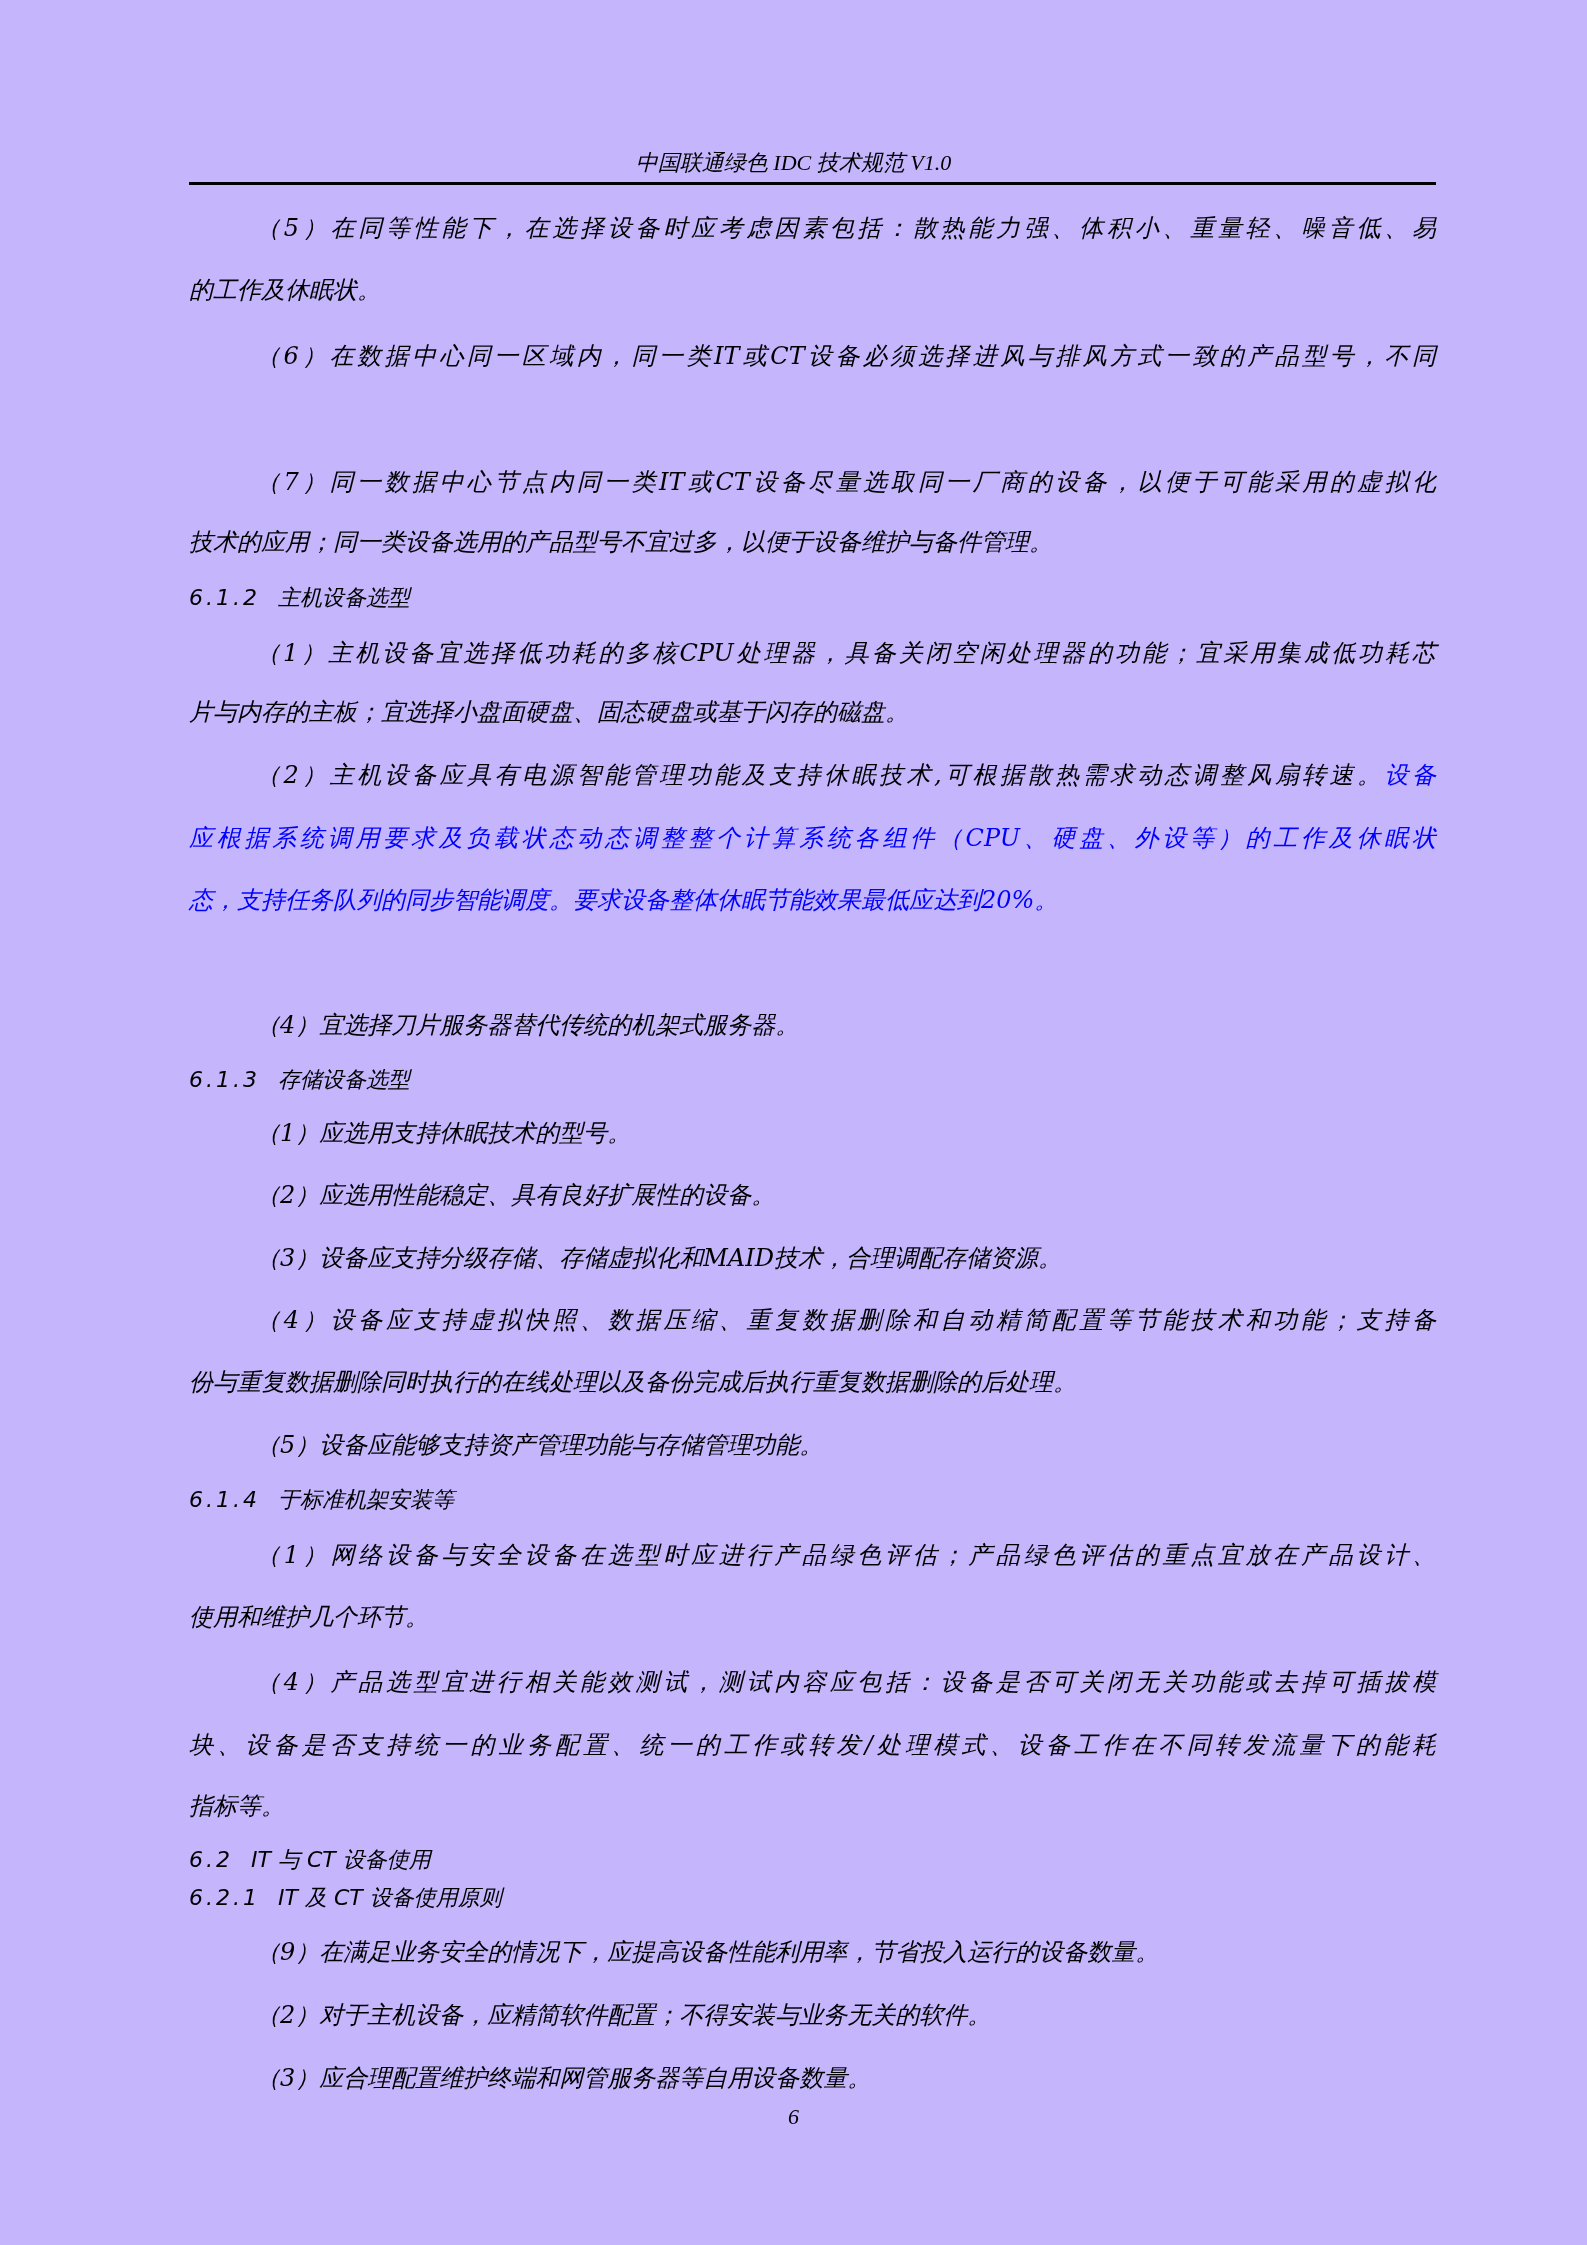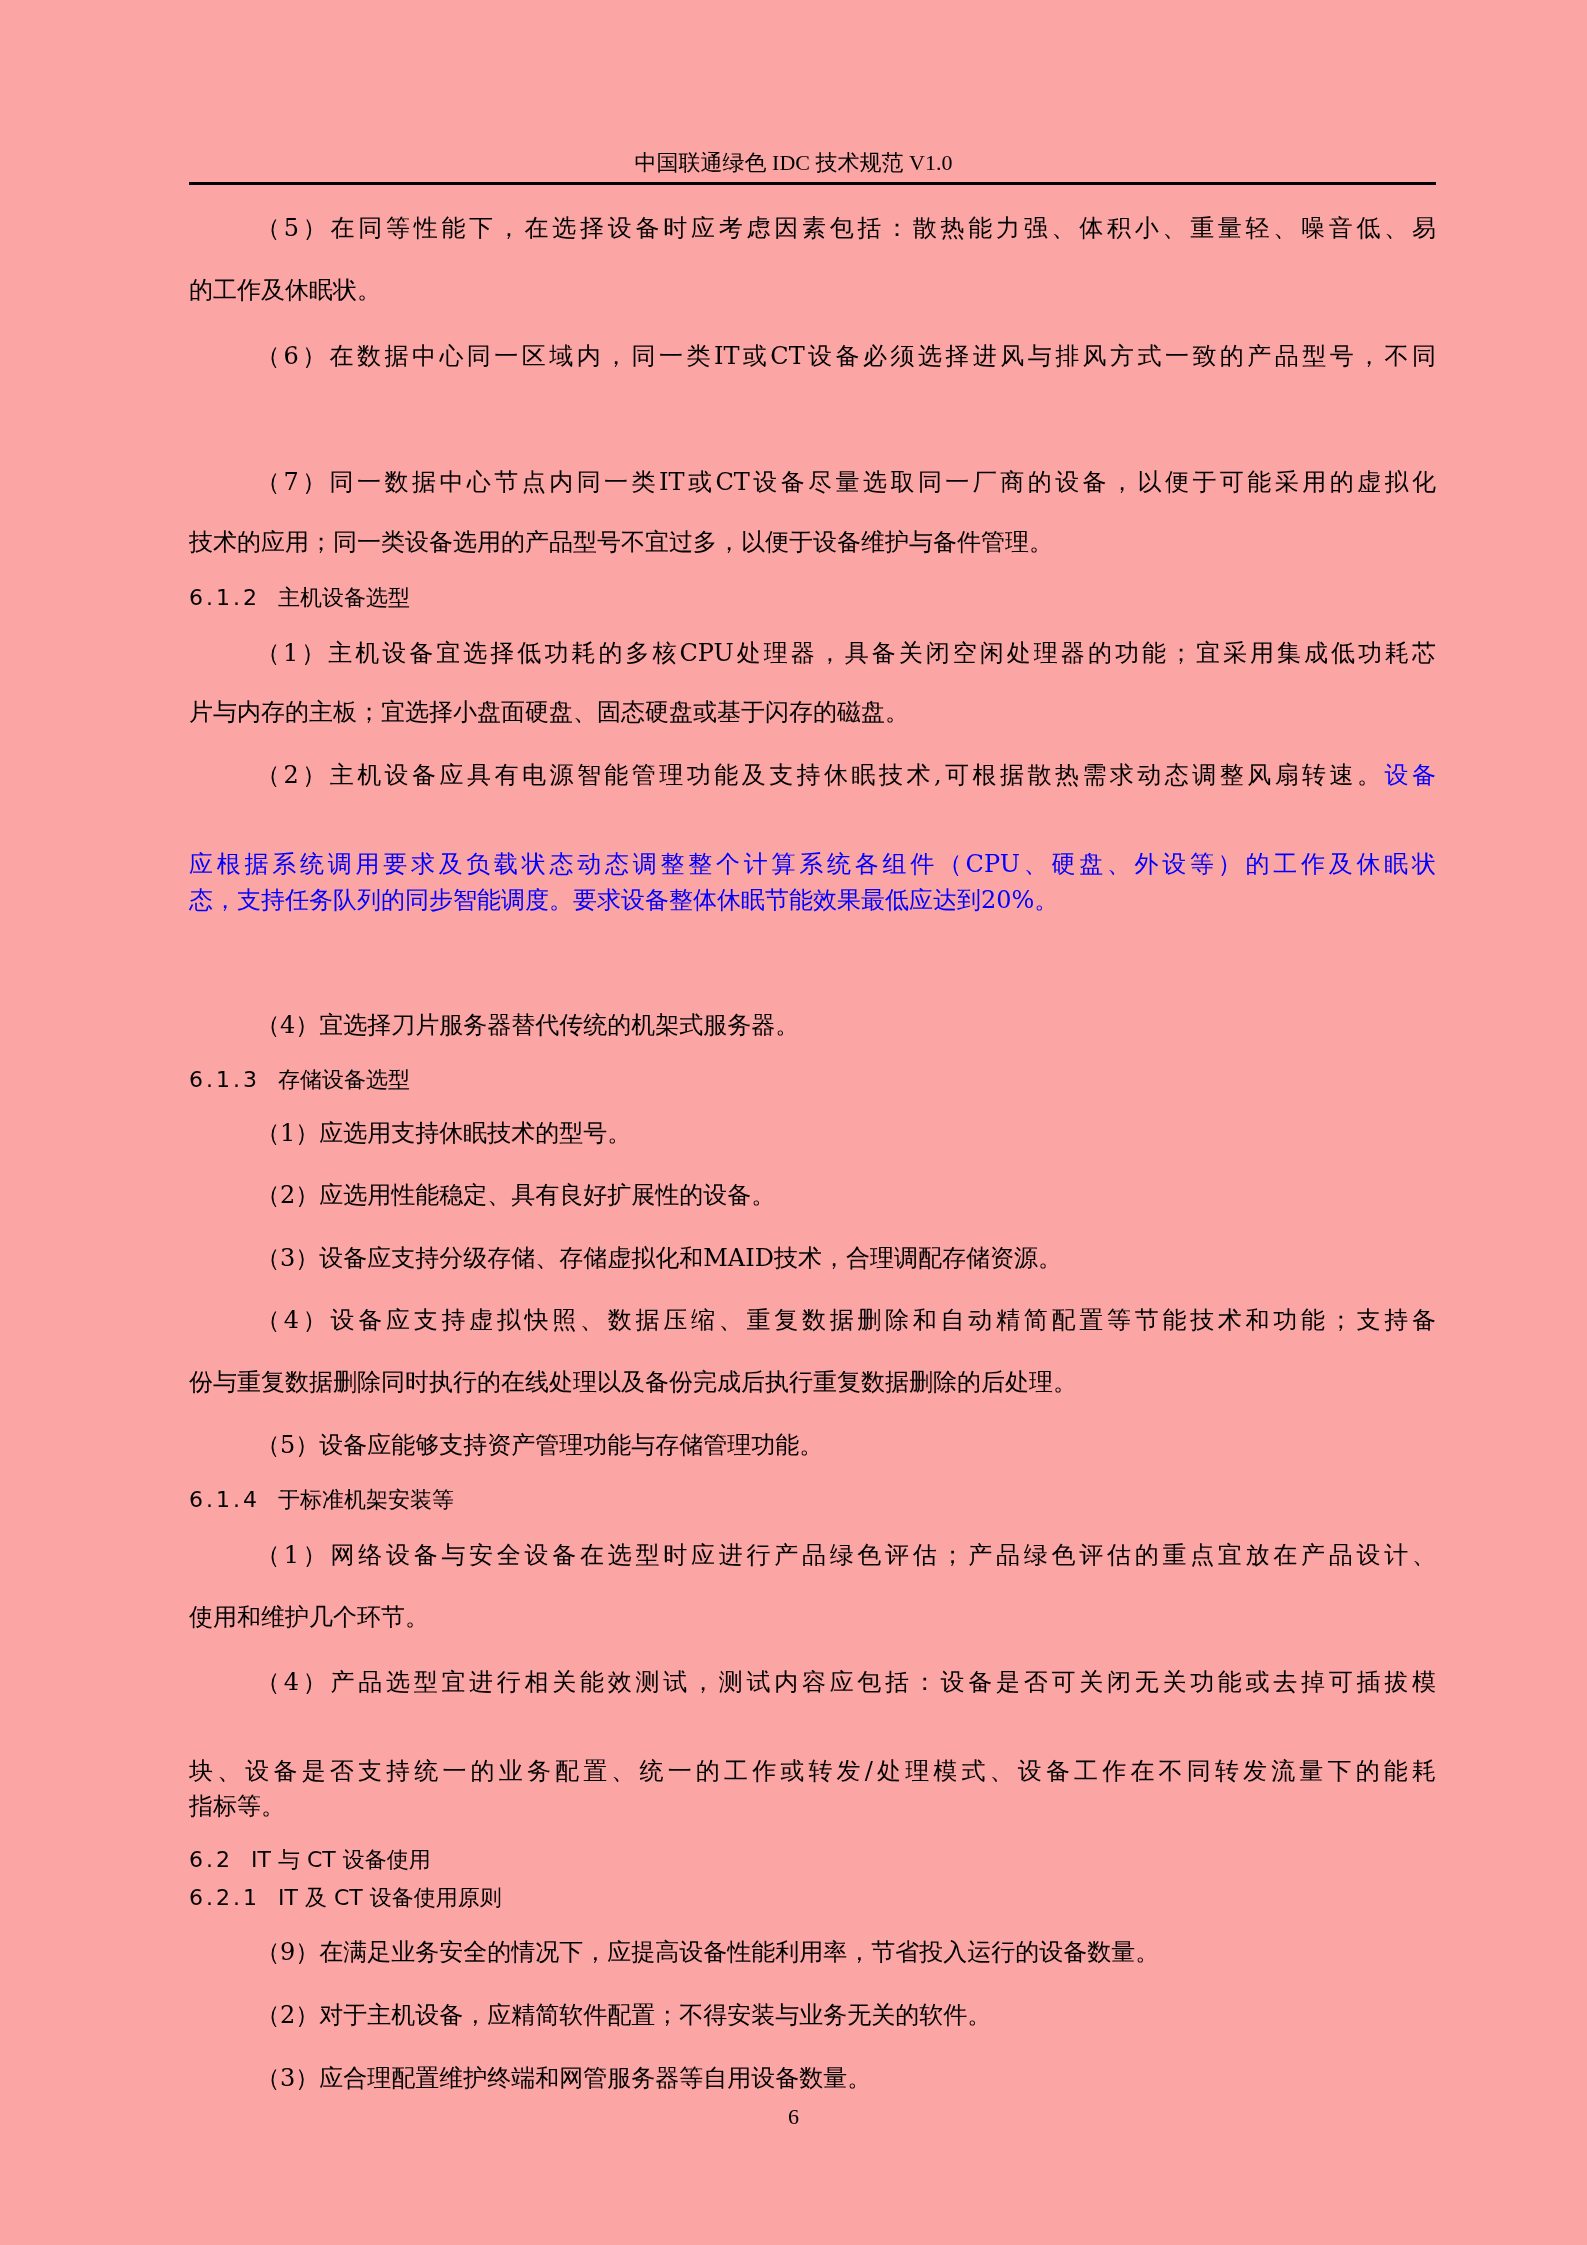--- a/index.html
+++ b/index.html
@@ -1,30 +1,30 @@
 <!DOCTYPE html>
 <html><head>
 <meta charset="utf-8">
 <style>
   html, body { margin:0; padding:0; background:#ffffff; }
   body { width:1587px; height:2245px; position:relative; overflow:hidden;
          font-family:"DejaVu Serif","Liberation Serif",serif; color:#000; }
-  .page { position:absolute; left:0; top:0; width:1587px; height:2245px; background:#fca5a5; }
+  .page { position:absolute; left:0; top:0; width:1587px; height:2245px; background:#c4b5fd;font-style:italic; }
   .hdr-title { position:absolute; left:0; width:1587px; top:146px; text-align:center;
                font-size:22px; line-height:34px; font-family:"Liberation Serif","DejaVu Serif",serif; }
   .hdr-rule { position:absolute; left:189px; width:1247px; top:182px; height:3px; background:#000; }
   .line { position:absolute; white-space:nowrap; font-size:24px; line-height:34px; }
   .body { left:189px; }
   .indent { left:256px; }
   .heading { left:189px; font-family:"DejaVu Sans","Liberation Sans",sans-serif; font-size:22px; }
   .hnum { display:inline-block; letter-spacing:3px; margin-right:18px; }
   .blue { color:#0000ff; }
   .pgnum { position:absolute; left:0; width:1587px; top:2100px; text-align:center;
            font-size:22px; line-height:34px; font-family:"Liberation Serif","DejaVu Serif",serif; }
-  .just { display:inline-block; width:1247px; text-align:justify; text-align-last:justify;margin-top:26px; }
+  .just { display:inline-block; width:1247px; text-align:justify; text-align-last:justify; }
   .just-i { display:inline-block; width:1180px; text-align:justify; text-align-last:justify; }
 </style>
 </head>
 <body>
 
 <div class="page">
 
   <div class="hdr-title">中国联通绿色 IDC 技术规范 V1.0</div>
   <div class="hdr-rule"></div>
 

